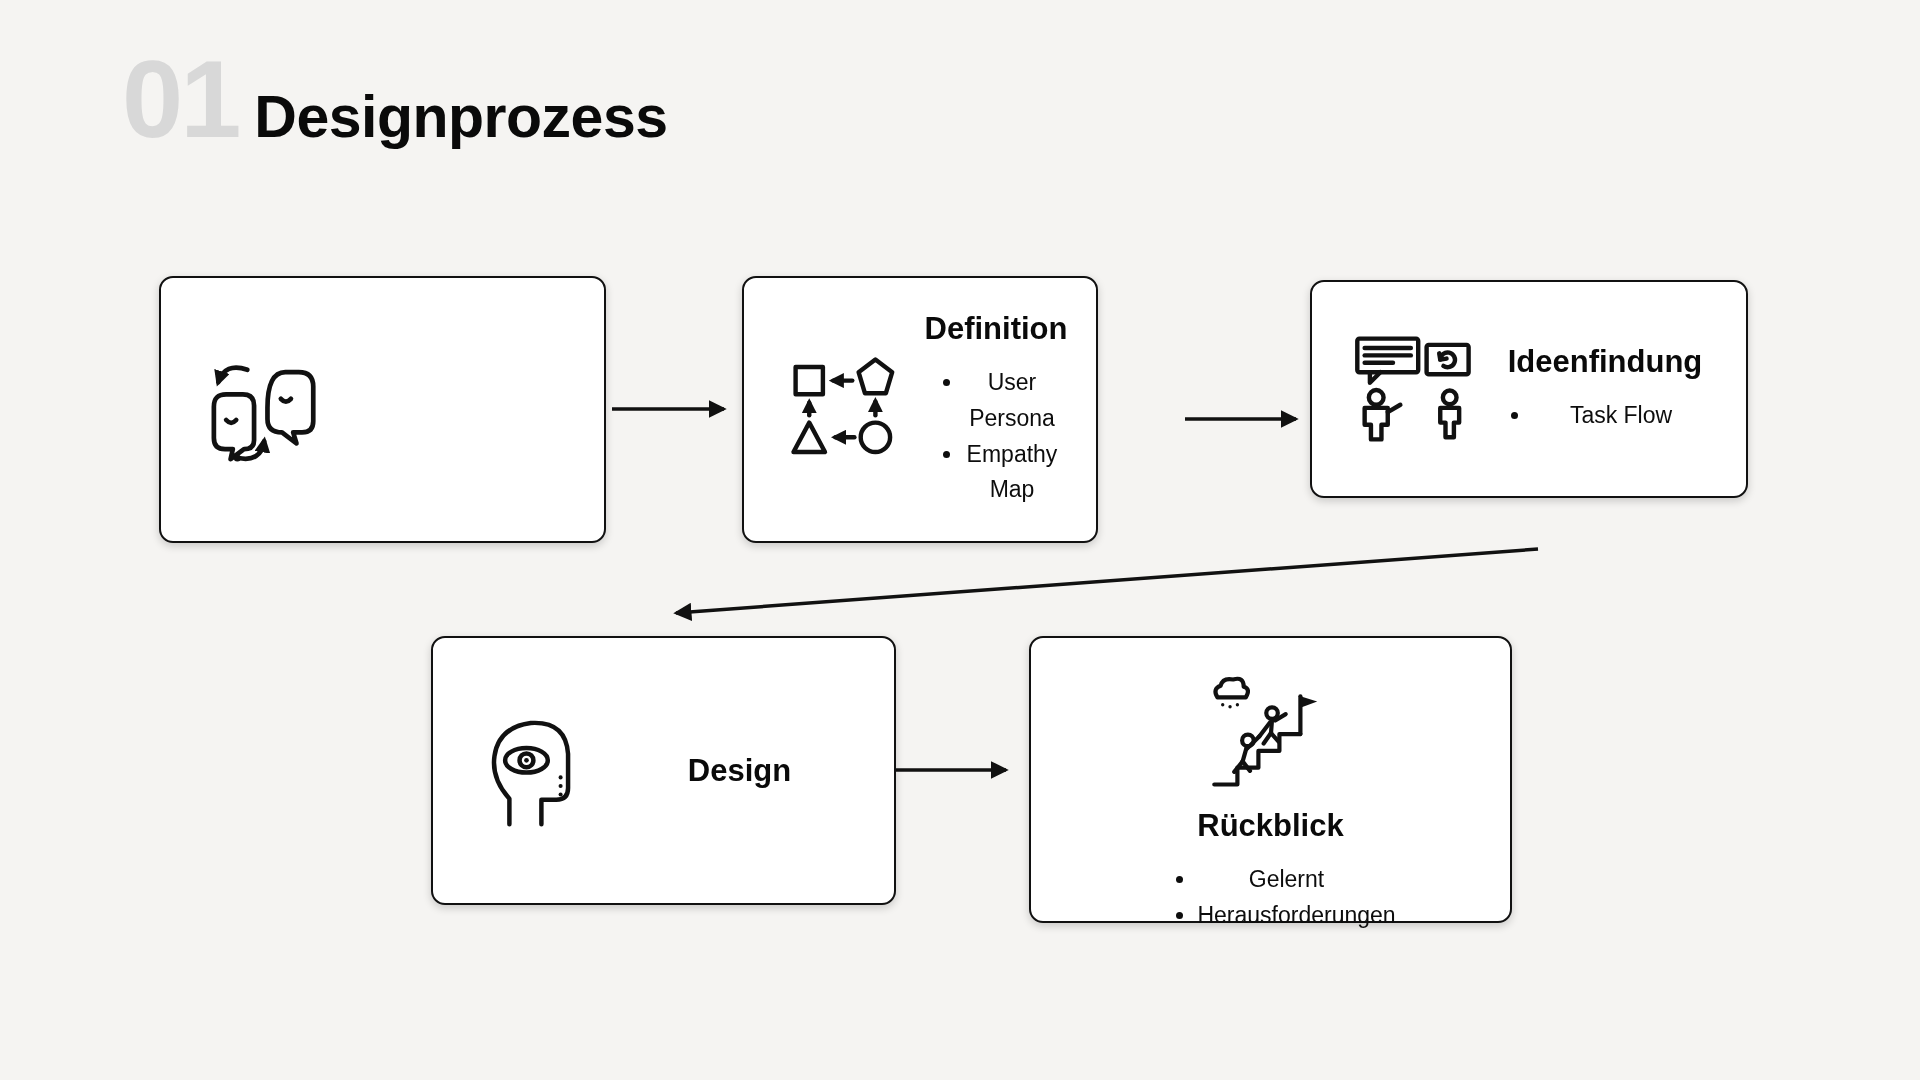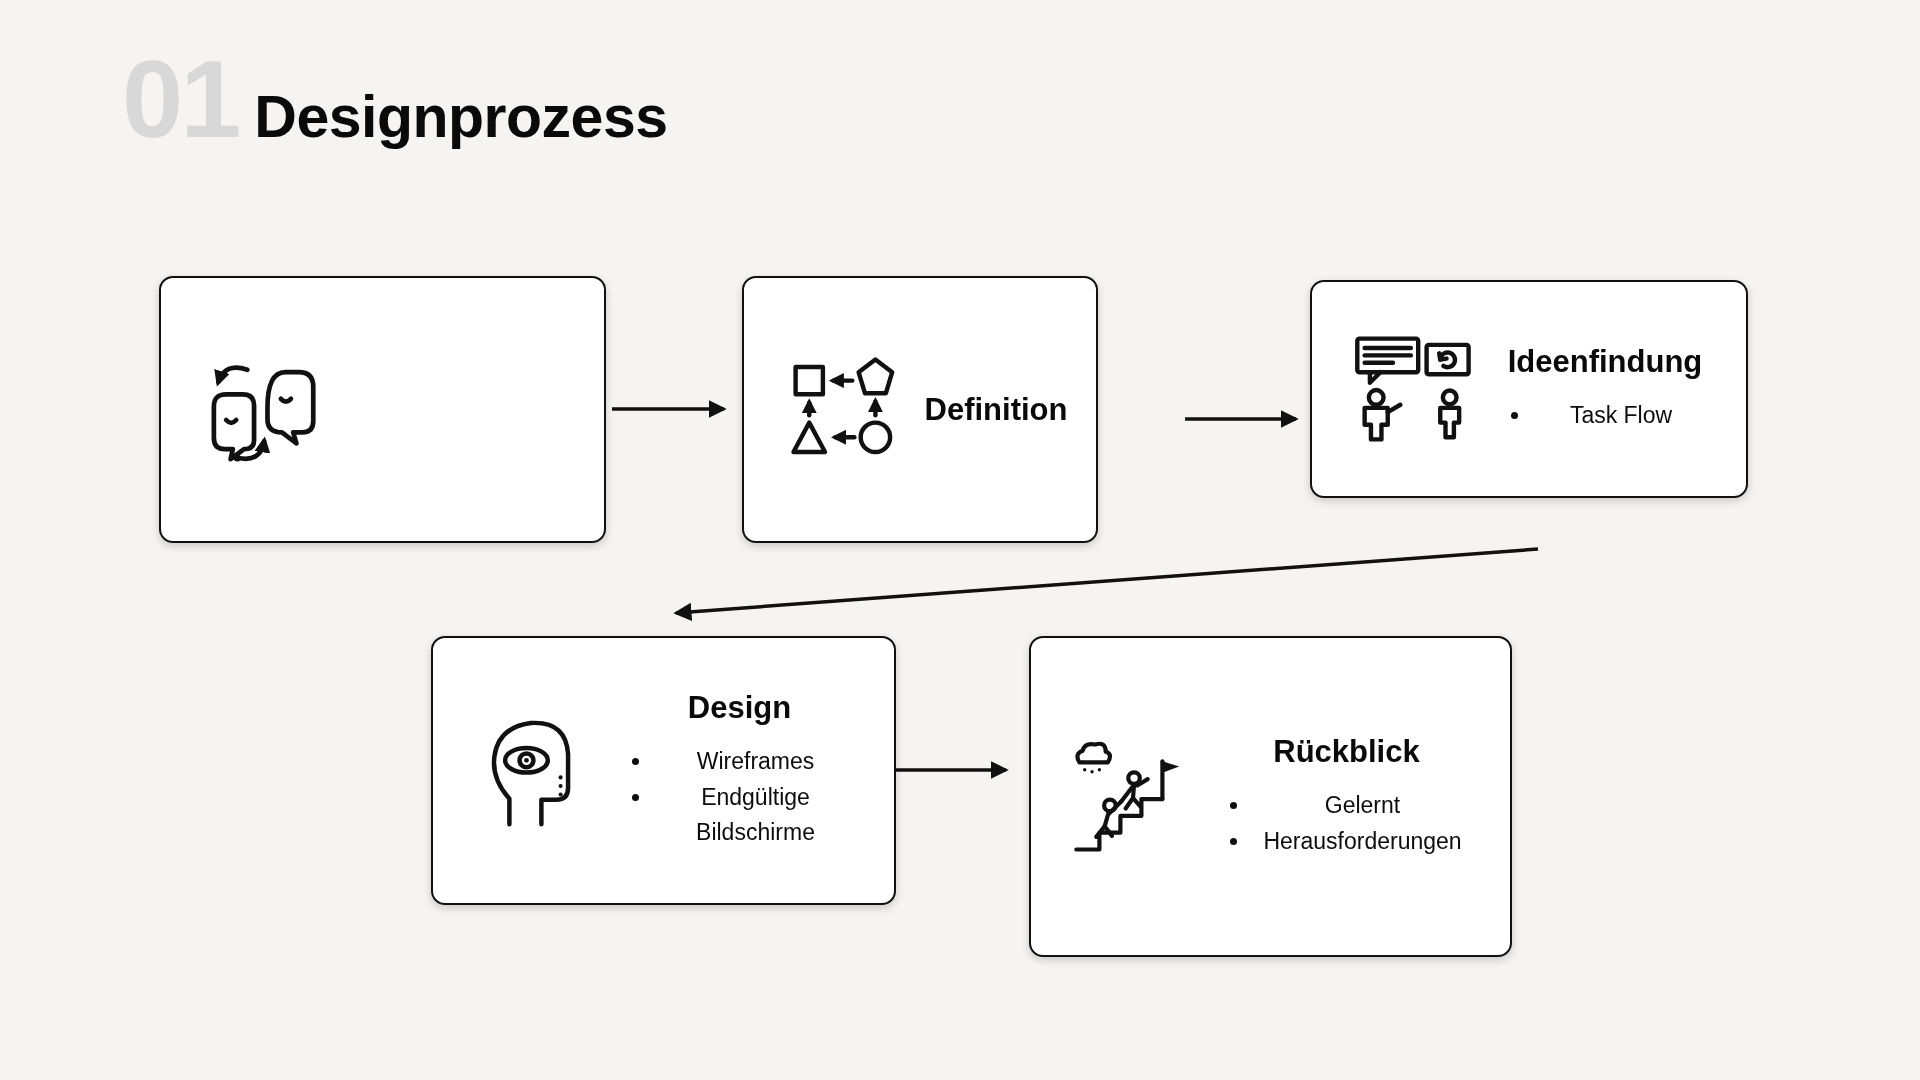--- a/index.html
+++ b/index.html
@@ -77,21 +77,21 @@
     font-size: 23px;
     line-height: 1.55;
     text-align: center;
     color: #0d0d0d;
   }
 
   #card-empathie     { left: 159px;  top: 276px; width: 447px; height: 267px; }
   #card-definition   { left: 742px;  top: 276px; width: 356px; height: 267px; }
   #card-ideenfindung { left: 1310px; top: 280px; width: 438px; height: 218px; }
   #card-design       { left: 431px;  top: 636px; width: 465px; height: 269px; }
-  #card-rueckblick   { left: 1029px; top: 636px; width: 483px; height: 321px; }
+  #card-rueckblick   { left: 1029px; top: 636px; width: 483px; height: 287px; flex-direction: column; }
 
   .arrows-layer {
     position: absolute;
     left: 0; top: 0;
     width: 1920px; height: 1080px;
     z-index: 1;
     pointer-events: none;
   }
 
   .icon-svg { display: block; }
@@ -151,20 +151,24 @@
       <polygon points="25,68 40,96 10,96"></polygon>
       <circle cx="88" cy="82" r="14"></circle>
       <line x1="66" y1="28" x2="48" y2="28" marker-end="url(#m-def)"></line>
       <line x1="25" y1="61" x2="25" y2="49" marker-end="url(#m-def)"></line>
       <line x1="88" y1="61" x2="88" y2="48" marker-end="url(#m-def)"></line>
       <line x1="68" y1="82" x2="50" y2="82" marker-end="url(#m-def)"></line>
     </svg>
   </div>
   <div class="content">
     <h2 class="card-title">Definition</h2>
+    <ul class="bullets">
+      <li>User Persona</li>
+      <li>Empathy Map</li>
+    </ul>
   </div>
 </div>
 
 <div class="card" id="card-ideenfindung">
   <div class="icon-box">
     <svg class="icon-svg" width="126" height="118" viewBox="0 0 120 112" fill="none" stroke="#111111" stroke-width="4.2" stroke-linecap="round" stroke-linejoin="round">
 
       <rect x="6" y="8" width="58" height="32" rx="2"></rect>
       <line x1="13" y1="17" x2="57" y2="17"></line>
       <line x1="13" y1="24" x2="57" y2="24"></line>
@@ -201,24 +205,20 @@
       <circle cx="52" cy="46" r="6.5"></circle>
       <circle cx="52" cy="46" r="2.2" fill="#111111" stroke="none"></circle>
 
       <circle cx="84" cy="62" r="1.9" fill="#111111" stroke="none"></circle>
       <circle cx="84" cy="70" r="1.9" fill="#111111" stroke="none"></circle>
       <circle cx="84" cy="78" r="1.9" fill="#111111" stroke="none"></circle>
     </svg>
   </div>
   <div class="content">
     <h2 class="card-title">Design</h2>
-    <ul class="bullets">
-      <li>Wireframes</li>
-      <li>Endgültige Bildschirme</li>
-    </ul>
   </div>
 </div>
 
 <div class="card" id="card-rueckblick">
   <div class="icon-box">
     <svg class="icon-svg" width="126" height="118" viewBox="0 0 120 112" fill="none" stroke="#111111" stroke-width="4" stroke-linecap="round" stroke-linejoin="round">
 
       <path d="M9 23 Q4 15 12 12 Q14 4 24 6 Q34 3 34 13 Q41 15 36 23 Z"></path>
       <circle cx="14" cy="30" r="1.6" fill="#111111" stroke="none"></circle>
       <circle cx="21" cy="32" r="1.6" fill="#111111" stroke="none"></circle>

